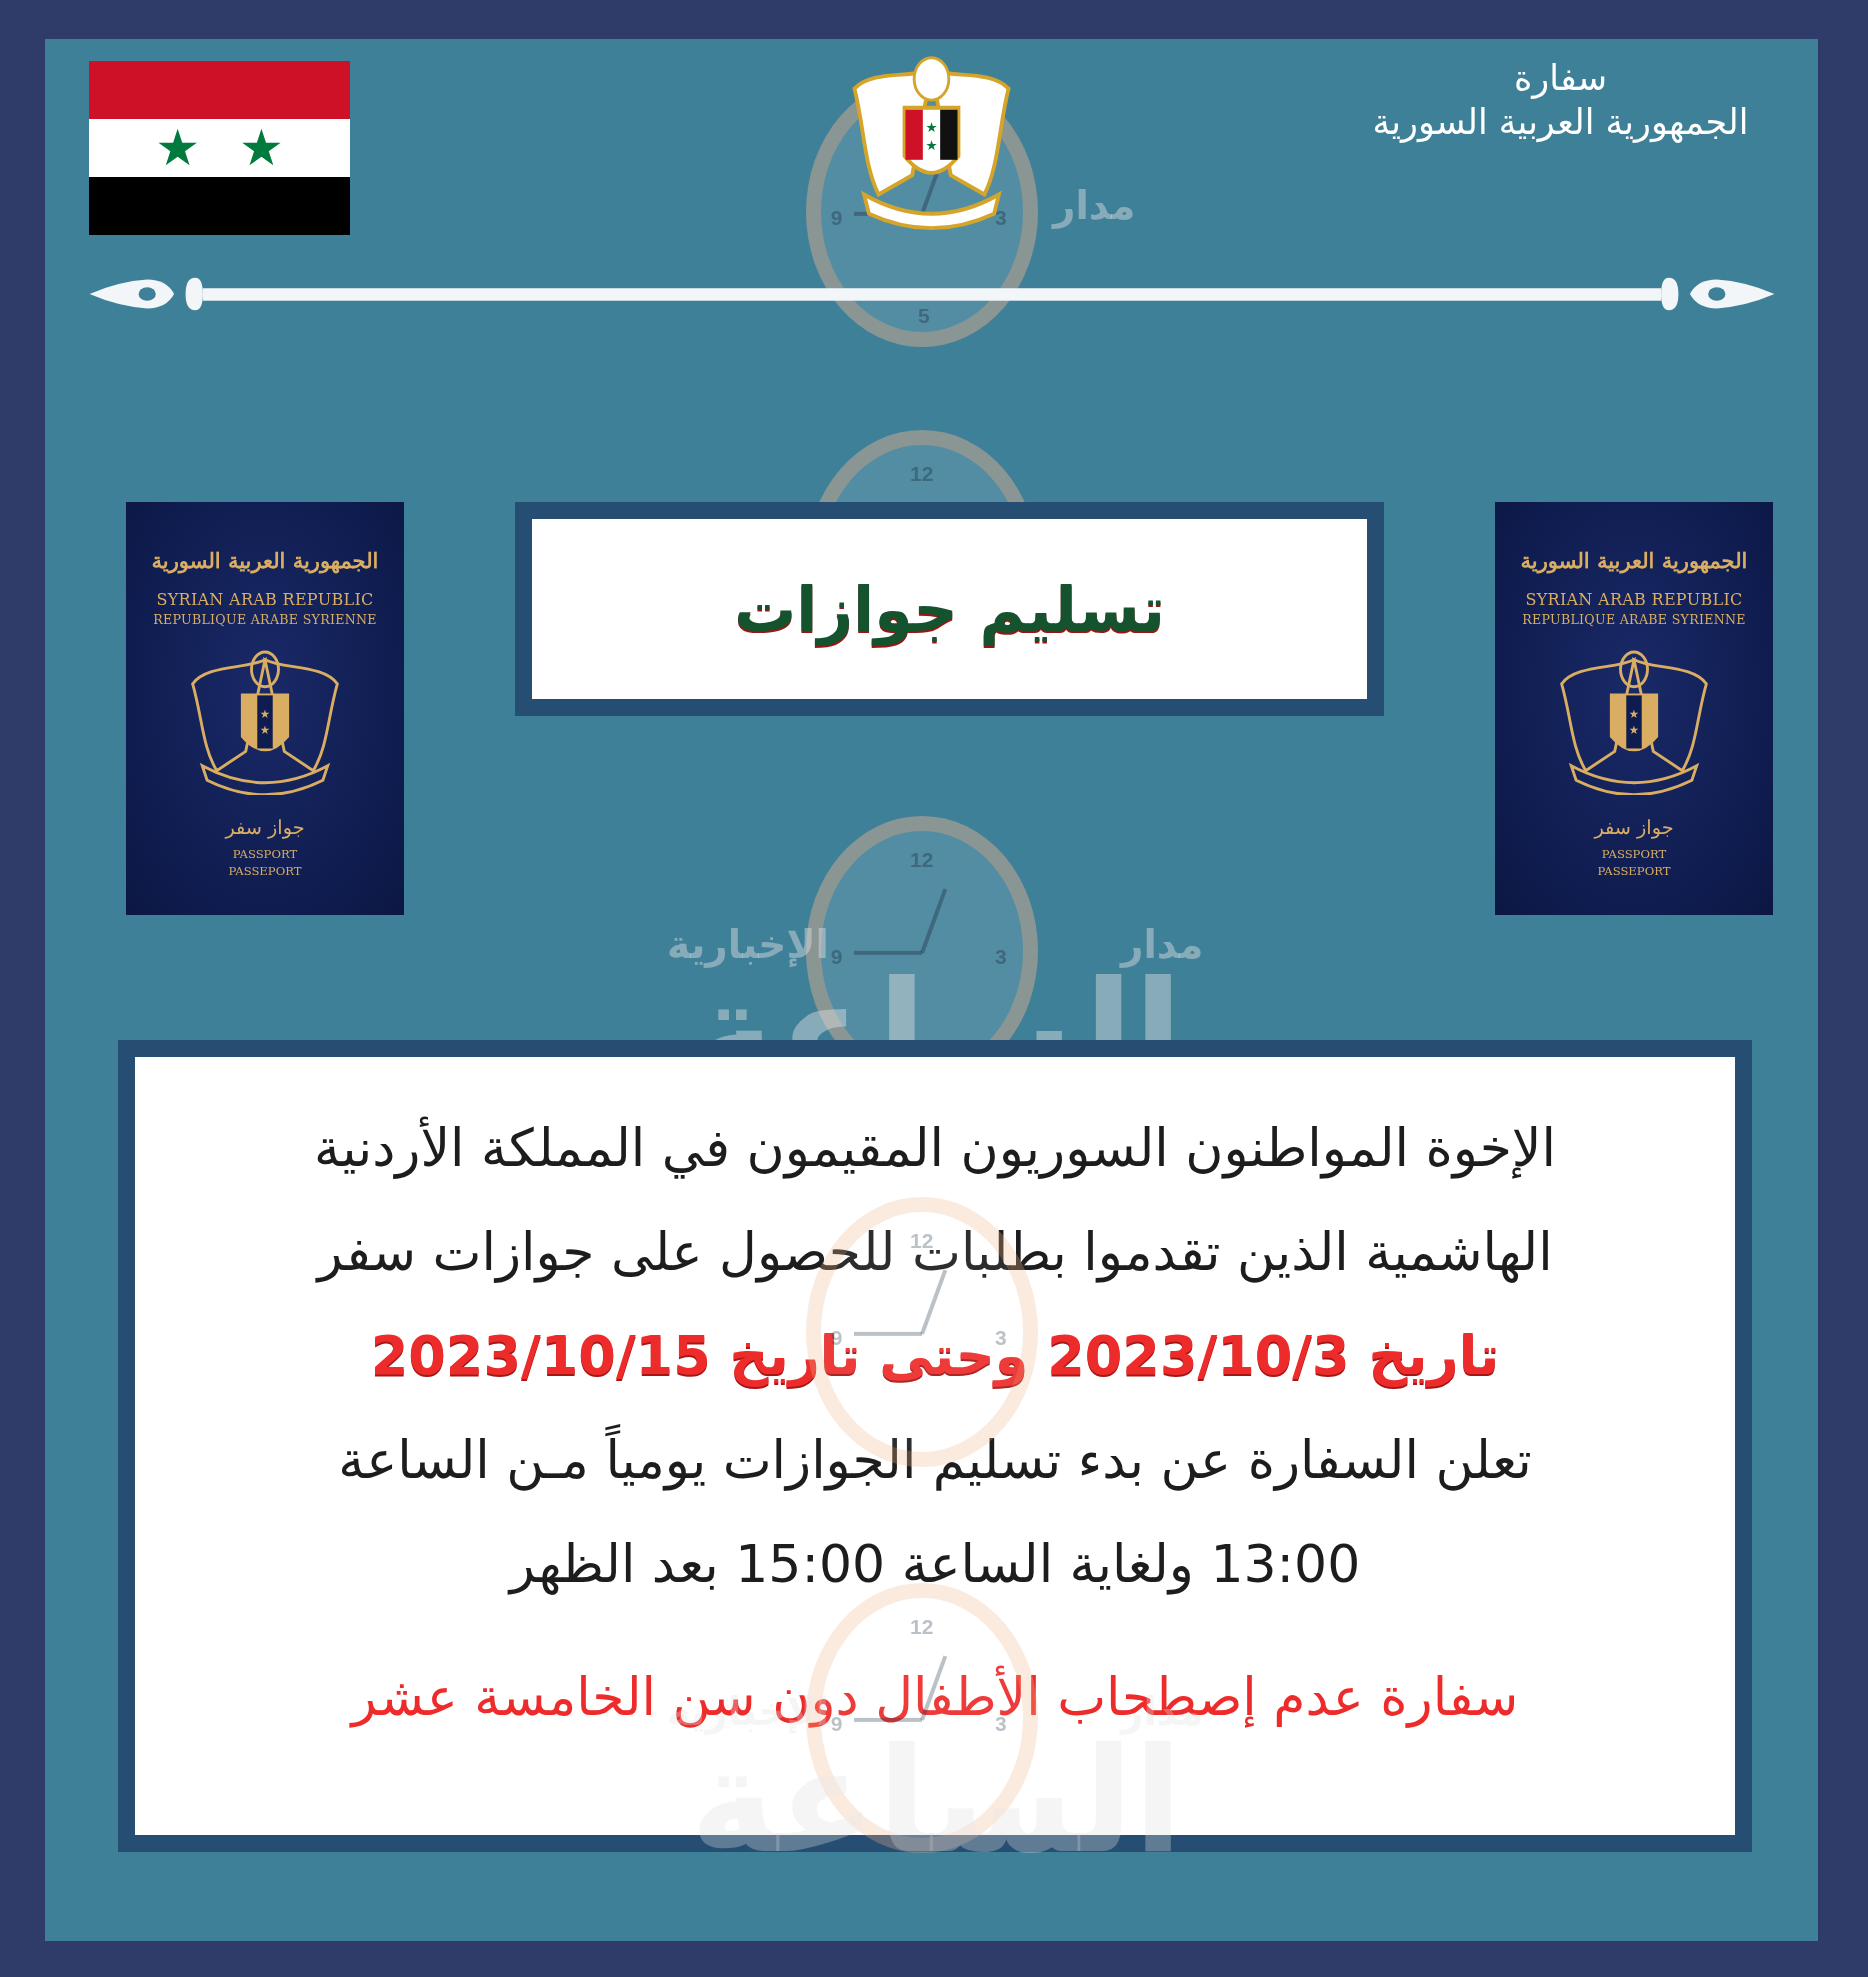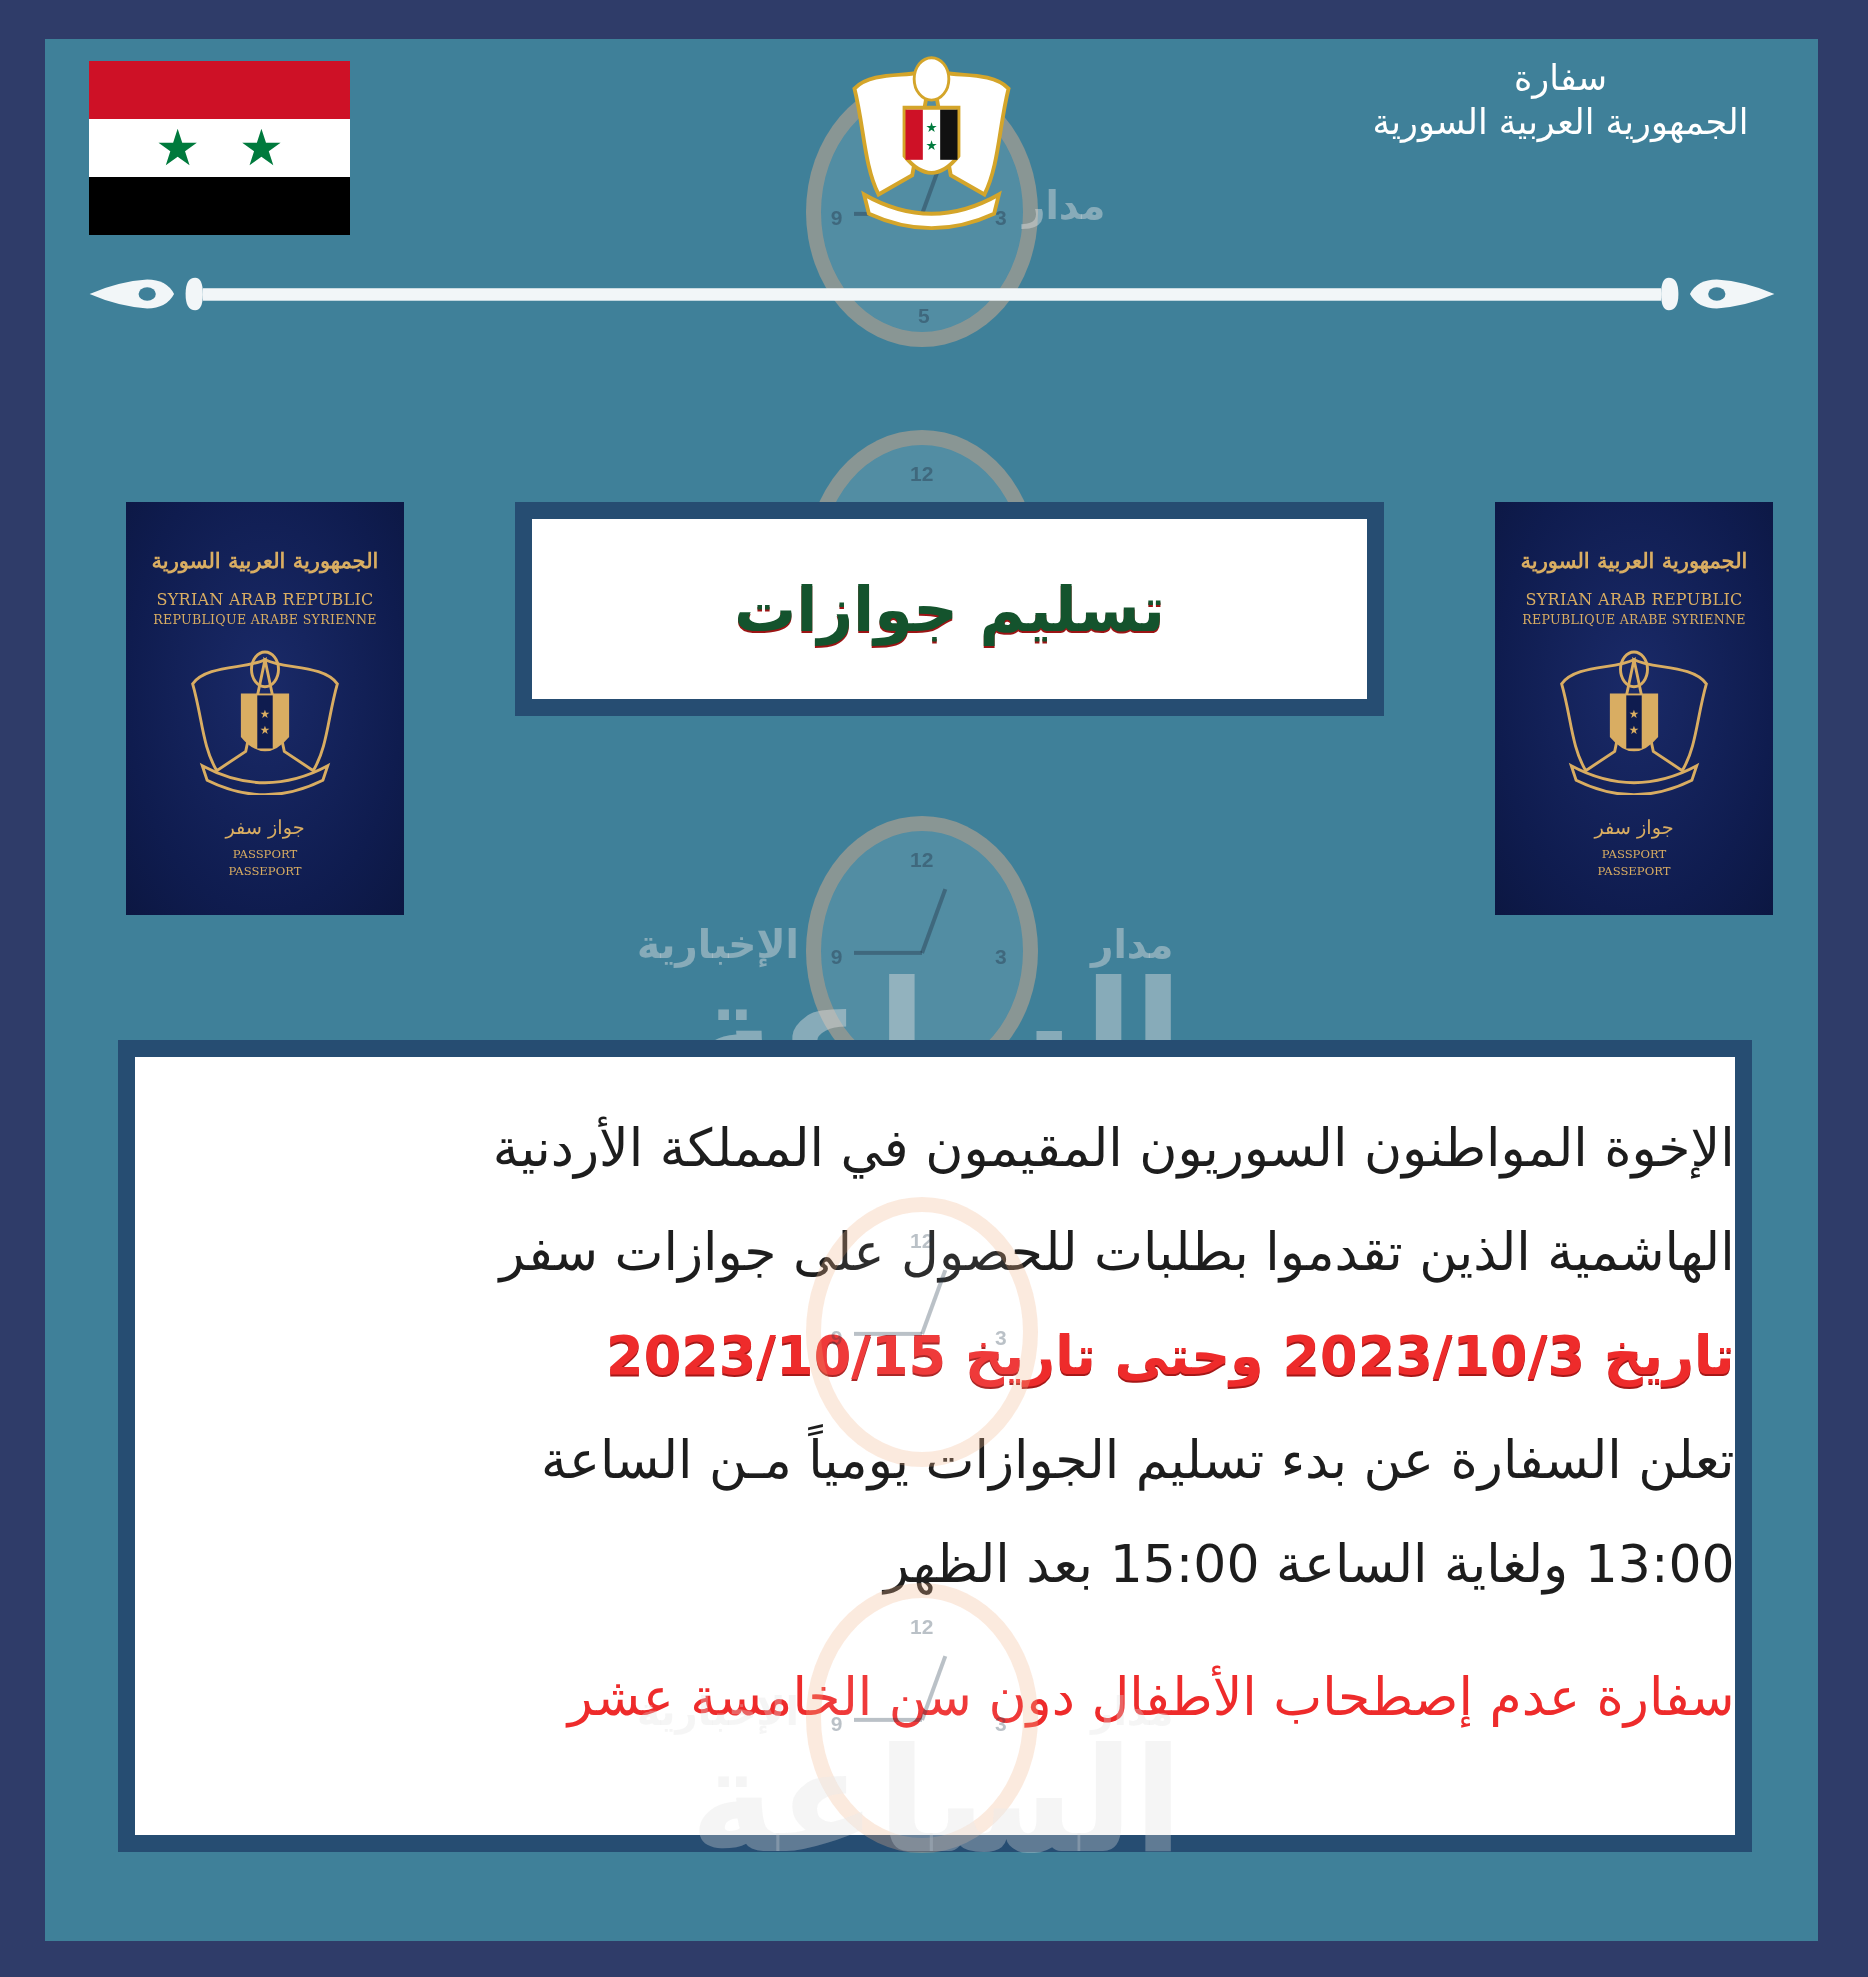--- a/index.html
+++ b/index.html
@@ -19,21 +19,21 @@
     border:15.4px solid rgba(240,170,120,0.35); background:rgba(255,255,255,0.10);
     box-sizing:border-box;
   }
   .wm .clock span { position:absolute; font:bold 21px "Liberation Sans", sans-serif; color:rgba(40,60,80,0.45); }
   .wm .hand { position:absolute; left:50%; top:50%; width:68px; height:3.9px; background:rgba(40,60,80,0.45); transform-origin:0 50%; }
   .wm .txt-big {
     position:absolute; left:29px; top:145px; width:541px; text-align:center;
     font:bold 145px "DejaVu Sans", sans-serif; color:rgba(225,225,225,0.45); line-height:1; direction:rtl;
   }
   .wm .txt-sm {
-    position:absolute; font:bold 39px "DejaVu Sans", sans-serif; color:rgba(225,225,225,0.45); direction:rtl;
+    position:absolute; font:bold 39px "DejaVu Sans", sans-serif; color:rgba(225,225,225,0.45); direction:rtl;margin-left:30px;
   }
 
   .flag { position:absolute; left:89px; top:61px; width:261px; height:174px; }
   .flag .red { height:58px; background:#ce1126; }
   .flag .white { height:58px; background:#ffffff; display:flex; justify-content:center; align-items:center; gap:39px; color:#007a3d; font-size:50px; line-height:1; }
   .flag .black { height:58px; background:#000; }
 
   .emblem { position:absolute; left:835px; top:50px; width:193px; height:183px; }
 
   .embassy {
@@ -69,21 +69,21 @@
     color:#14532d; text-shadow:0 1.9px 0 #9c1414;
   }
 
   .notice {
     position:absolute; left:118px; top:1040px; width:1634px; height:812px;
     background:#264d72; box-sizing:border-box; padding:17.4px;
   }
   .notice .inner {
     width:100%; height:100%; background:#ffffff; position:relative;
     box-sizing:border-box; padding-top:39px;
-    text-align:right; direction:rtl;
+    text-align:center; direction:rtl;
   }
   .line {
     font-family:"DejaVu Sans", sans-serif; font-size:52px; line-height:104px;
     color:#1d1d1d; white-space:nowrap;
   }
   .line.red-bold { color:#ee2b2b; font-weight:bold; font-size:54px; text-shadow:0 1.9px 0 #a51717; }
   .line.red { color:#ee2b2b; font-size:52px; margin-top:29px; }
 </style>
 </head>
 <body>

